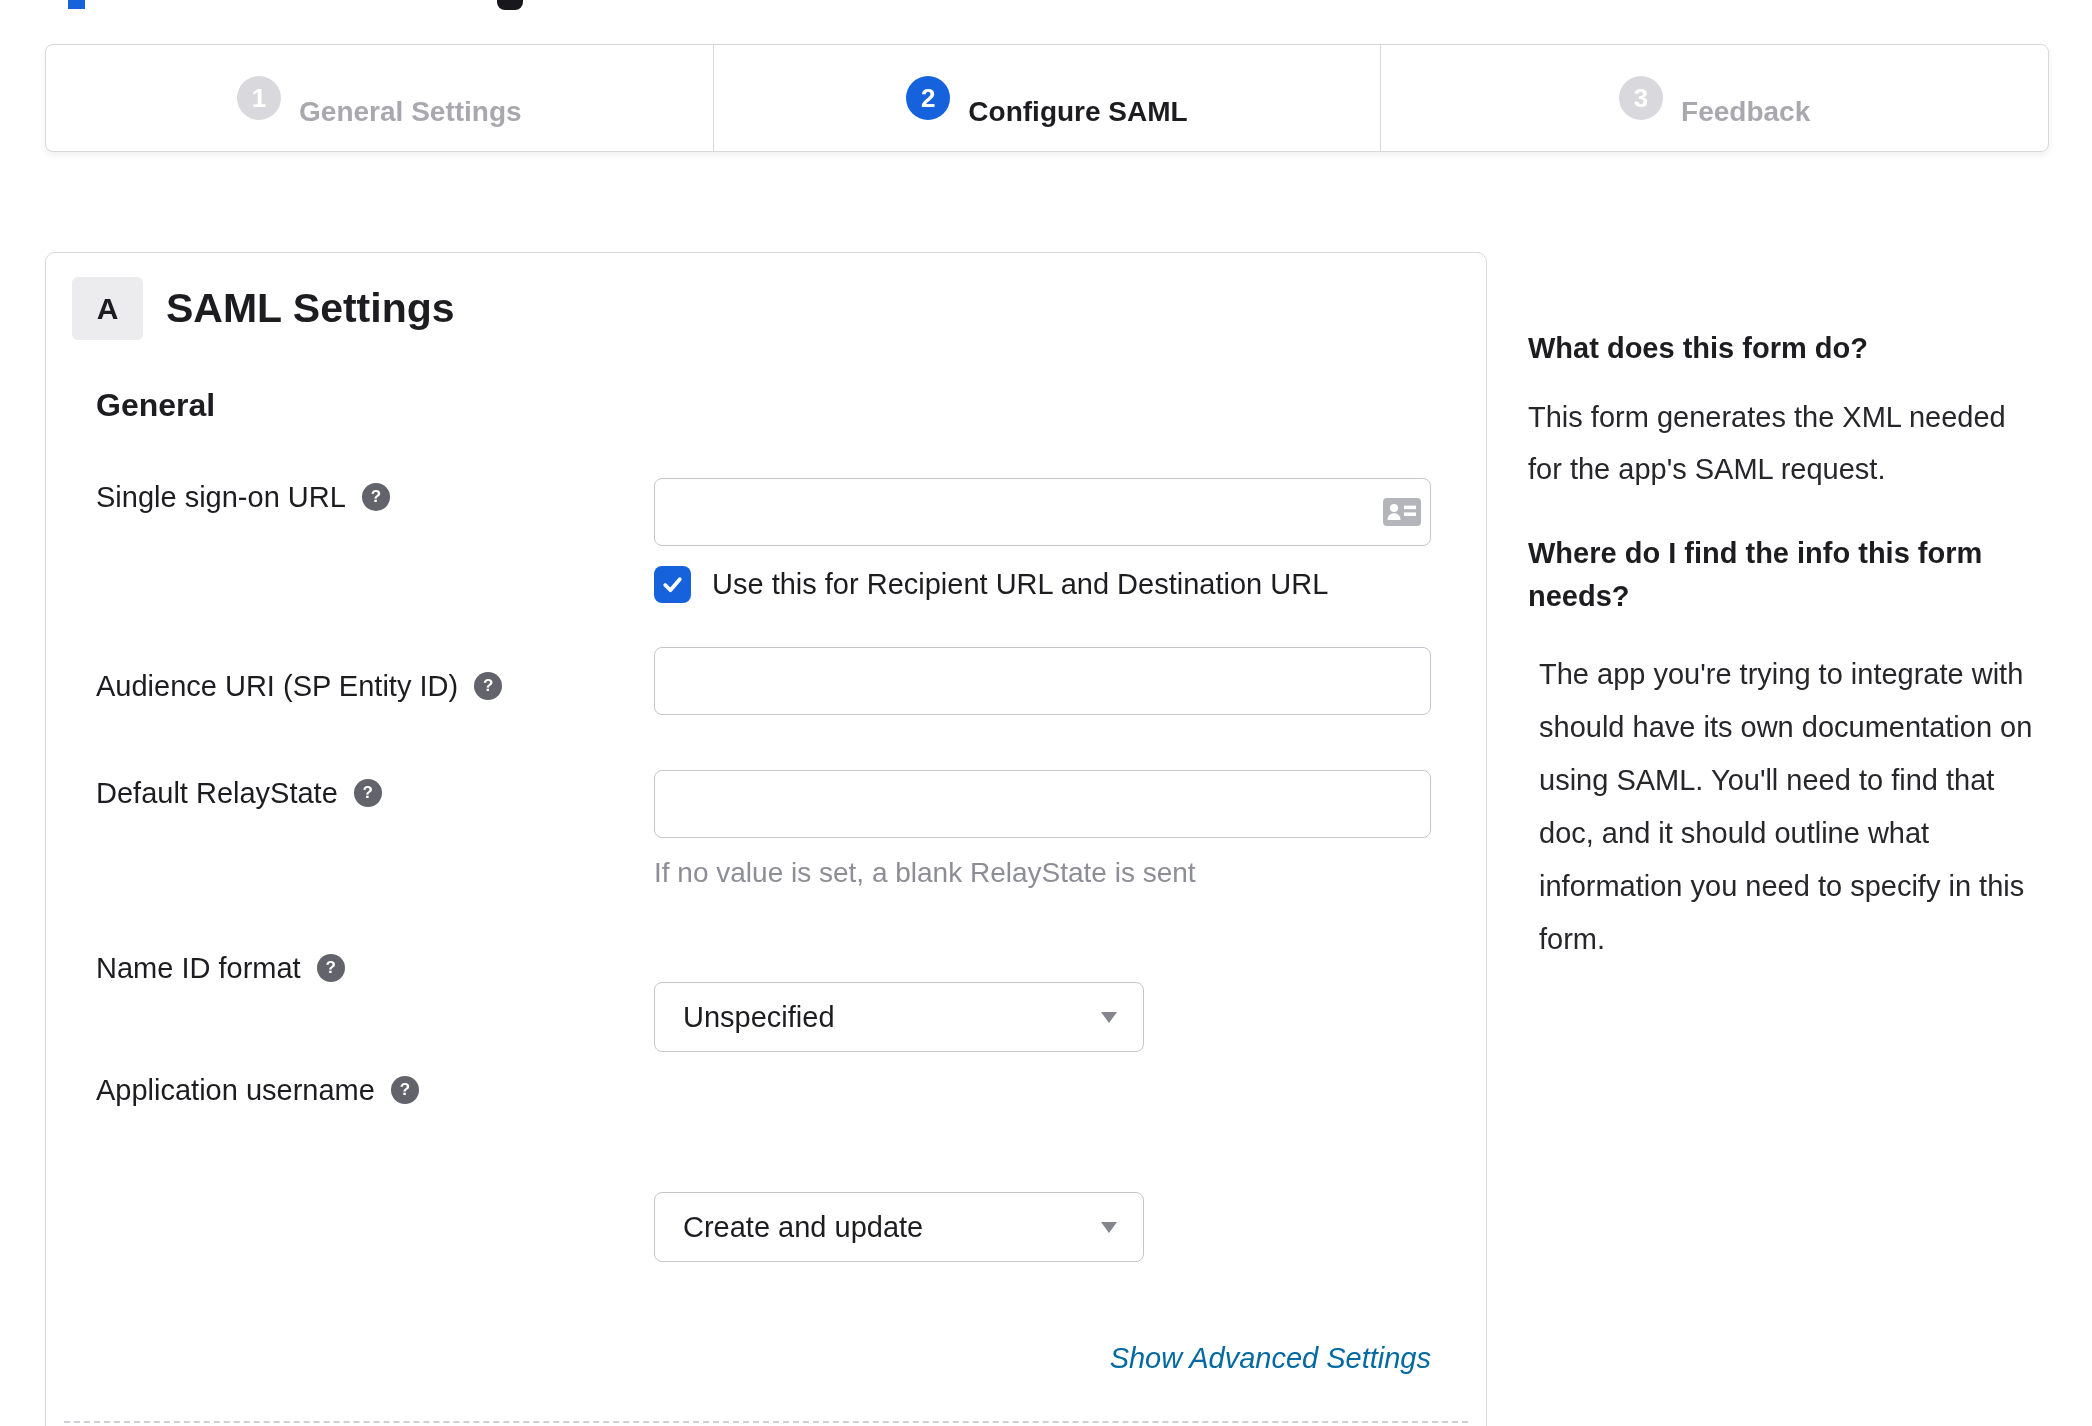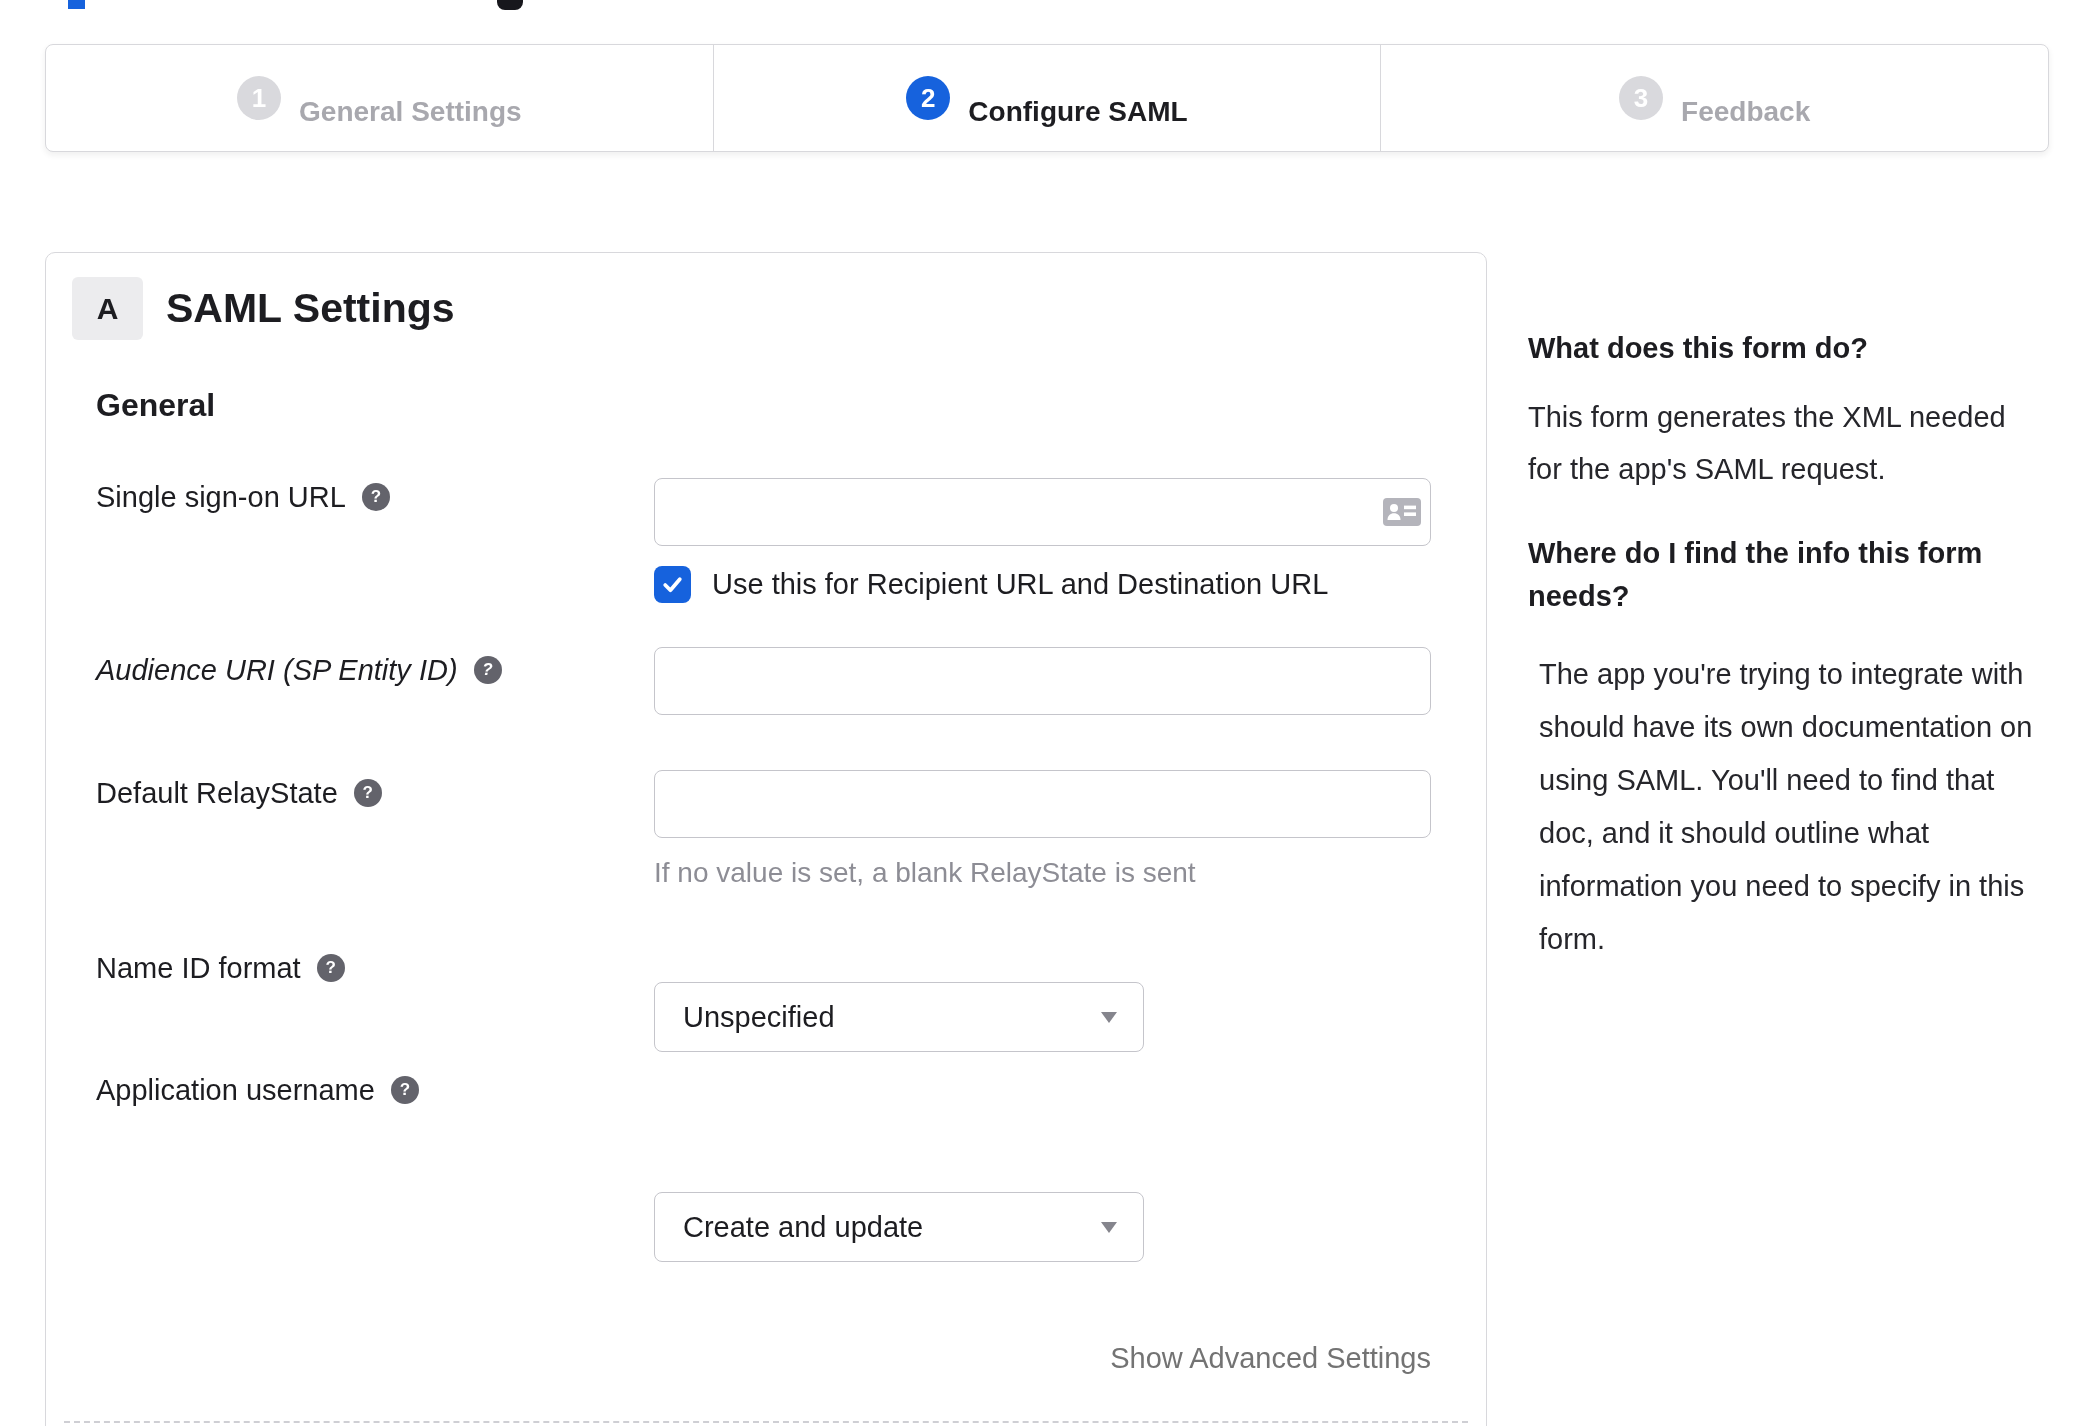--- a/index.html
+++ b/index.html
@@ -82,22 +82,22 @@
   }
   .select-value { position: absolute; left: 28px; top: 0; line-height: 68px; font-size: 29px; color: #1d1d21; white-space: nowrap; }
   .select-caret {
     position: absolute; right: 26px; top: 50%; margin-top: -5px;
     width: 0; height: 0;
     border-left: 8px solid transparent; border-right: 8px solid transparent;
     border-top: 11px solid #85858d;
   }
   .advanced-link {
     position: absolute; right: 55px; top: 1087px;
-    font-size: 29px; line-height: 36px; color: #737373;
-    text-decoration: none; cursor: pointer; white-space: nowrap;
+    font-size: 29px; line-height: 36px; color: #0369a1;
+    text-decoration: none; cursor: pointer; white-space: nowrap; font-style: italic;
   }
   .bottom-dash { position: absolute; left: 18px; right: 18px; top: 1168px; border-top: 2px dashed #cfcfd4; }
 
   
   .sidebar { position: absolute; left: 1528px; top: 326px; width: 560px; }
   .sb-heading { font-size: 29px; font-weight: bold; line-height: 44px; color: #1d1d21; }
   .sb-heading.two-line { line-height: 43px; }
   .sb-body { font-size: 29px; color: #26262b; }
   .sb-body .line { line-height: 52px; }
   .sb-sec1-body { margin-top: 21px; }
@@ -146,21 +146,21 @@
     </svg>
   </div>
 
   <div class="checkbox" style="top:313px;">
     <svg width="25" height="25" viewBox="0 0 24 24">
       <path d="M5 12.5l5 5 9-10.5" stroke="#ffffff" stroke-width="3.6" fill="none" stroke-linecap="round" stroke-linejoin="round"></path>
     </svg>
   </div>
   <div class="checkbox-label" style="top:313px;">Use this for Recipient URL and Destination URL</div>
 
-  <div class="field-label" style="top:399px;font-style:italic;">
+  <div class="field-label" style="top:415px;">
     <span>Audience URI (SP Entity ID)</span><span class="help-icon">?</span>
   </div>
   <div class="input-wrap" style="top:394px;">
     <input class="text-input" type="text" value="" style="">
   </div>
 
   <div class="field-label" style="top:522px;">
     <span>Default RelayState</span><span class="help-icon">?</span>
   </div>
   <div class="input-wrap" style="top:517px;">

